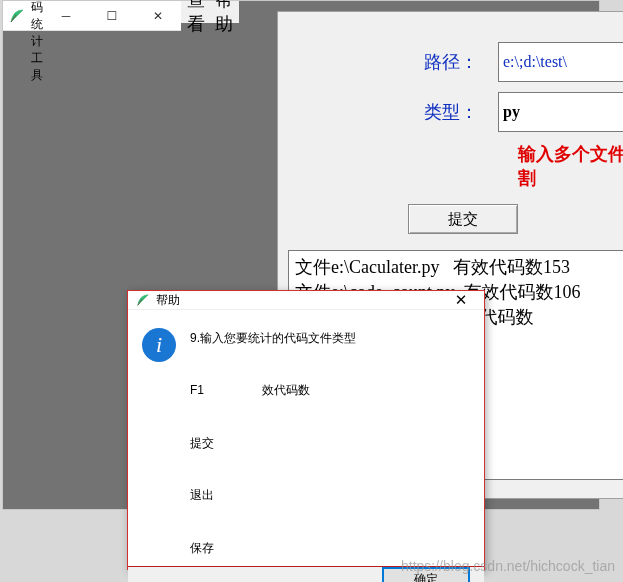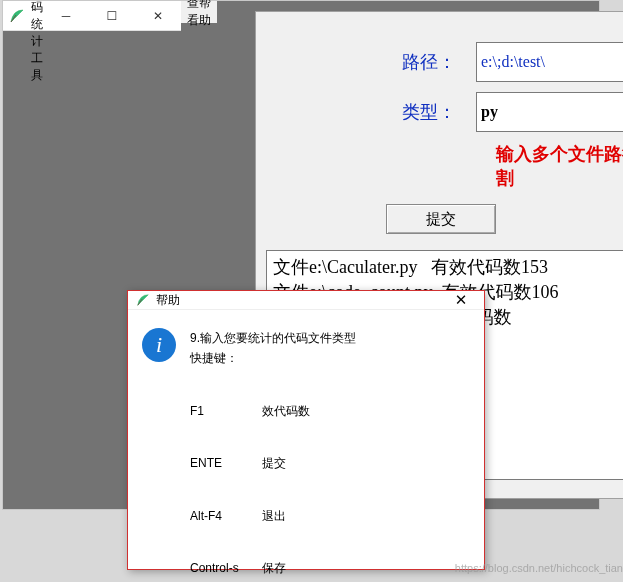--- a/index.html
+++ b/index.html
@@ -37,21 +37,22 @@
 .win-btn {
   width: 46px; height: 30px;
   display: flex; align-items: center; justify-content: center;
   font-size: 12px; color: #333;
 }
 .menubar {
   height: 22px;
   display: flex;
   align-items: center;
   padding: 4px 6px;
-  font-size: 12px;
+  font-size: 18px;
+  gap: 10px;
   background: #f0f0f0;
 }
 .content {
   flex: 1;
   padding: 10px;
   position: relative;
   margin-left: 28px;
 }
 .inner-frame {
   border: 1px solid #a0a0a0;
@@ -187,22 +188,22 @@
   border-top: 1px solid #b91c1c;
 }
 .dialog-ok {
   width: 88px; height: 26px;
   background: #e1e1e1;
   border: 2px solid #0078d7;
   font-size: 12px;
 }
 .watermark {
   position: absolute;
-  right: 0; bottom: 8px;
-  font-size: 11px;
+  right: 8px; bottom: 8px;
+  font-size: 14px;
   color: rgba(150,150,150,0.7);
 }
 .feather svg { width: 100%; height: 100%; }
 </style>
 </head>
 <body>
 
 <div class="main-window">
   <div class="titlebar">
     <span class="feather">
@@ -264,35 +265,31 @@
           <path d="M2 14 L7 7" stroke="#654" stroke-width="1"></path>
         </svg>
     </span>
     <span class="dialog-title">帮助</span>
     <span class="dialog-close">✕</span>
   </div>
   <div class="dialog-body">
     <div class="info-icon">i</div>
     <div class="dialog-text">
       <div>9.输入您要统计的代码文件类型</div>
-      <div>快捷键：</div>
       <div class="shortcut-row">
         <span class="shortcut-key">F1</span>
         <span>效代码数</span>
       </div>
       <div class="shortcut-row">
-        <span class="shortcut-key">ENTE</span>
         <span>提交</span>
       </div>
       <div class="shortcut-row">
-        <span class="shortcut-key">Alt-F4</span>
         <span>退出</span>
       </div>
       <div class="shortcut-row">
-        <span class="shortcut-key">Control-s</span>
         <span>保存</span>
       </div>
     </div>
   </div>
   <div class="dialog-footer">
     <button class="dialog-ok">确定</button>
   </div>
 </div>
 
 <div class="watermark">https://blog.csdn.net/hichcock_tian</div>

